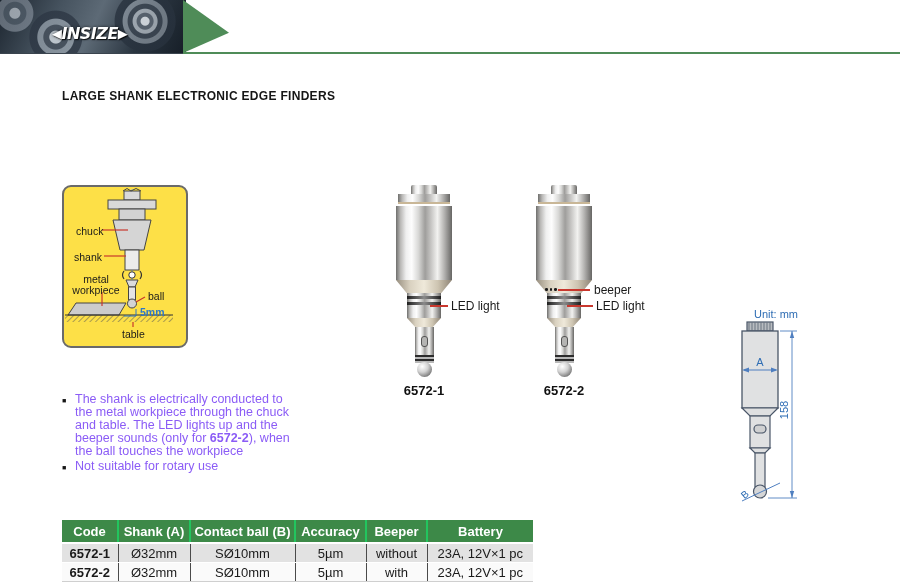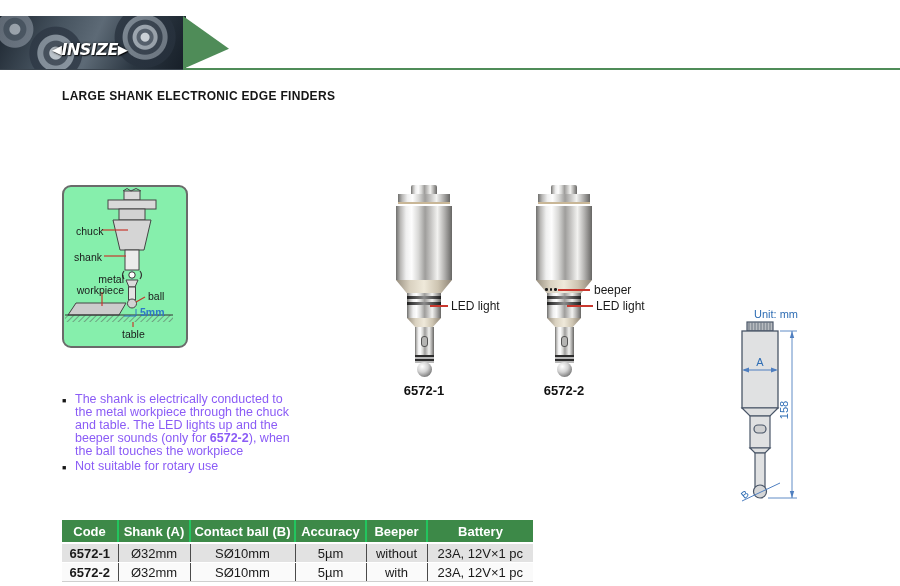--- a/index.html
+++ b/index.html
@@ -1,35 +1,35 @@
 <!DOCTYPE html>
 <html><head>
 <meta charset="utf-8">
 <style>
   html,body{margin:0;padding:0;}
   body{width:900px;height:586px;background:#ffffff;font-family:"Liberation Sans",sans-serif;position:relative;overflow:hidden;color:#111;}
 
   
-  #header{position:absolute;left:0;top:16px;width:724px;height:58px;}
+  #header{position:absolute;left:0;top:0;width:724px;height:58px;}
   #header-photo{position:absolute;left:0;top:0;width:186px;height:53px;overflow:hidden;border-bottom:1px solid #3a444e;
     background:
       radial-gradient(circle at 78% 40%, rgba(230,235,240,.85) 0 4px, rgba(90,100,112,.9) 5px 8px, rgba(190,198,206,.75) 9px 12px, rgba(60,70,82,.85) 13px 17px, rgba(160,170,180,.6) 18px 22px, rgba(40,50,62,.8) 23px 30px, transparent 31px),
       radial-gradient(circle at 30% 70%, rgba(215,222,228,.8) 0 6px, rgba(70,80,92,.85) 7px 12px, rgba(170,180,190,.6) 13px 18px, rgba(45,55,68,.8) 19px 26px, transparent 27px),
       radial-gradient(circle at 8% 25%, rgba(200,208,216,.7) 0 5px, rgba(80,92,104,.8) 6px 11px, rgba(150,160,172,.55) 12px 18px, transparent 19px),
       linear-gradient(115deg,#1c252f 0%,#46535f 30%,#5d6a76 50%,#2a3540 75%,#161e27 100%);}
   #logo{position:absolute;left:52px;top:24px;font-family:"DejaVu Sans",sans-serif;font-style:italic;font-weight:bold;font-size:16px;color:#ffffff;letter-spacing:-.5px;text-shadow:0 0 3px rgba(0,0,0,.7),1px 1px 1px rgba(0,0,0,.8);white-space:nowrap;}
   #logo .arr{font-size:13px;font-style:normal;vertical-align:1px;}
   #header-chevron{position:absolute;left:183px;top:0;width:46px;height:53px;background:#4F8C58;clip-path:polygon(0 0,100% 62%,0 100%);}
   #header-rule{position:absolute;left:183px;top:51.5px;width:717px;height:2.5px;background:#4F8C58;}
 
   
   #title{position:absolute;left:62px;top:89px;font-size:12px;font-weight:bold;letter-spacing:.3px;color:#161616;}
 
   
-  #diagram{position:absolute;left:62px;top:185px;width:126px;height:163px;border:2px solid #6a6a6a;border-radius:9px;background:#86efac;box-sizing:border-box;}
+  #diagram{position:absolute;left:62px;top:185px;width:126px;height:163px;border:2px solid #6a6a6a;border-radius:9px;background:#fde047;box-sizing:border-box;}
   #diagram svg{position:absolute;left:-2px;top:-2px;}
   .dlabel{position:absolute;font-size:10.5px;color:#1a1a1a;line-height:10.5px;white-space:nowrap;}
   .dlabel.blue{color:#2e78c8;font-weight:bold;}
 
   
   .product{position:absolute;width:56px;height:212px;}
   #product1{left:396px;top:185px;}
   #product2{left:536px;top:185px;}
   .product div{position:absolute;box-sizing:border-box;}
   .metal{background:linear-gradient(90deg,#6f6f6d 0%,#b9b8b6 8%,#efefef 18%,#fdfdfd 28%,#d8d8d6 40%,#9f9e9c 52%,#c4c3c1 62%,#f2f2f0 74%,#b5b4b2 86%,#676664 100%);}
@@ -125,21 +125,21 @@
       <line x1="71" y1="137" x2="71" y2="142"></line>
     </g>
 
     <g stroke="#2e78c8" stroke-width="1">
       <line x1="62" y1="131" x2="74" y2="131"></line>
       <line x1="74" y1="124" x2="74" y2="131"></line>
     </g>
   </svg>
   <span class="dlabel" style="left:12px;top:39px;">chuck</span>
   <span class="dlabel" style="left:10px;top:65px;">shank</span>
-  <span class="dlabel" style="left:4px;top:87px;width:56px;text-align:right;white-space:normal;">metal workpiece</span>
+  <span class="dlabel" style="left:4px;top:87px;width:56px;text-align:center;white-space:normal;">metal workpiece</span>
   <span class="dlabel" style="left:84px;top:104px;">ball</span>
   <span class="dlabel blue" style="left:76px;top:120px;">5mm</span>
   <span class="dlabel" style="left:58px;top:142px;">table</span>
 </div>
 
 <div id="product1" class="product">
   <div class="ef-cap metal"></div>
   <div class="ef-rim metal"></div>
   <div class="ef-body metal"></div>
   <div class="ef-taper1 beige"></div>

